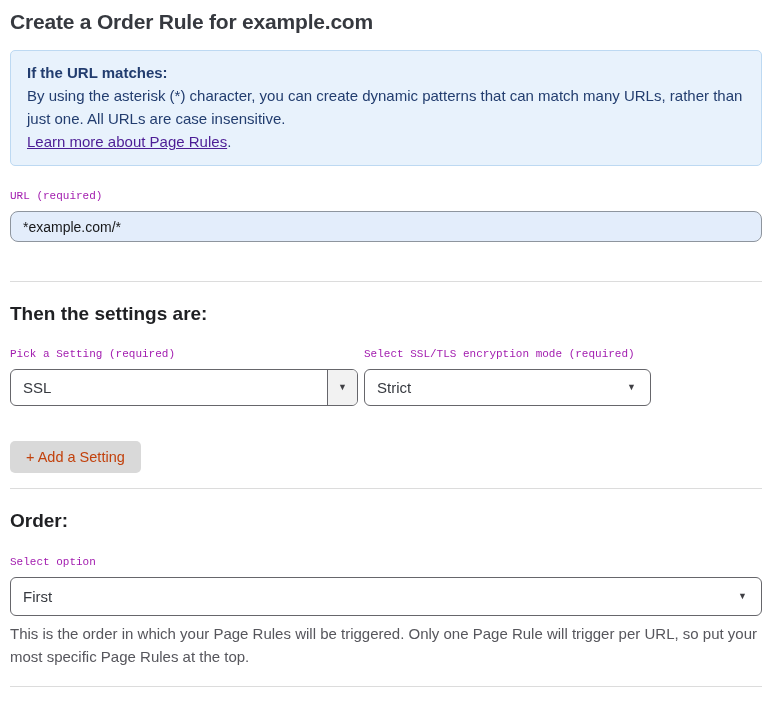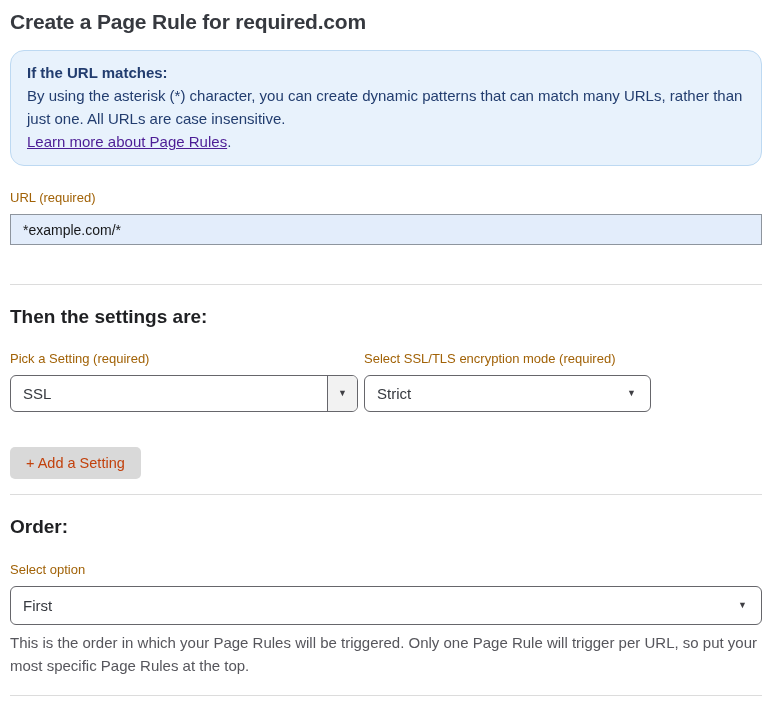--- a/index.html
+++ b/index.html
@@ -16,48 +16,49 @@
     font-weight: 700;
     color: #36393F;
     letter-spacing: -0.2px;
     margin-top: 2px;
   }
 
   .info-box {
     margin-top: 16px;
     background: #E8F2FC;
     border: 1px solid #BDD9F2;
-    border-radius: 14px;
+    border-radius: 5px;
     padding: 10px 16px 12px;
     color: #223D6F;
     font-size: 15px;
     line-height: 23px;
   }
   .info-heading { font-weight: 700; }
   .info-link-line a {
     color: #4c1d95;
     text-decoration: underline;
     cursor: pointer;
   }
   .info-link-line span { color: #223D6F; }
 
   .field-label {
     display: block;
-    font-size: 13px;
-    color: #a16207;
+    font-size: 11px;
+    color: #a21caf;
     margin-bottom: 9px;
+    font-family: Liberation Mono, monospace;
   }
 
   .url-group { margin-top: 24px; }
   .url-input {
     width: 100%;
     height: 31px;
     background: #E3EDFB;
     border: 1px solid #8E959E;
-    border-radius: 0;
+    border-radius: 8px;
     padding: 0 12px;
     font-family: "Liberation Sans", "DejaVu Sans", sans-serif;
     font-size: 14px;
     color: #17181A;
     outline: none;
   }
 
   .divider {
     border: none;
     border-top: 1px solid #DCDCDC;
@@ -136,21 +137,21 @@
     font-size: 15px;
     line-height: 23px;
     color: #56565C;
   }
 </style>
 </head>
 <body>
 
 <div class="page">
 
-  <h1 class="page-title">Create a Page Rule for required.com</h1>
+  <h1 class="page-title">Create a Order Rule for example.com</h1>
 
   <div class="info-box">
     <div class="info-heading">If the URL matches:</div>
     <div class="info-body">By using the asterisk (*) character, you can create dynamic patterns that can match many URLs, rather than just one. All URLs are case insensitive.</div>
     <div class="info-link-line"><a href="#">Learn more about Page Rules</a><span>.</span></div>
   </div>
 
   <div class="url-group">
     <label class="field-label">URL (required)</label>
     <input type="text" class="url-input" value="*example.com/*" style="">

